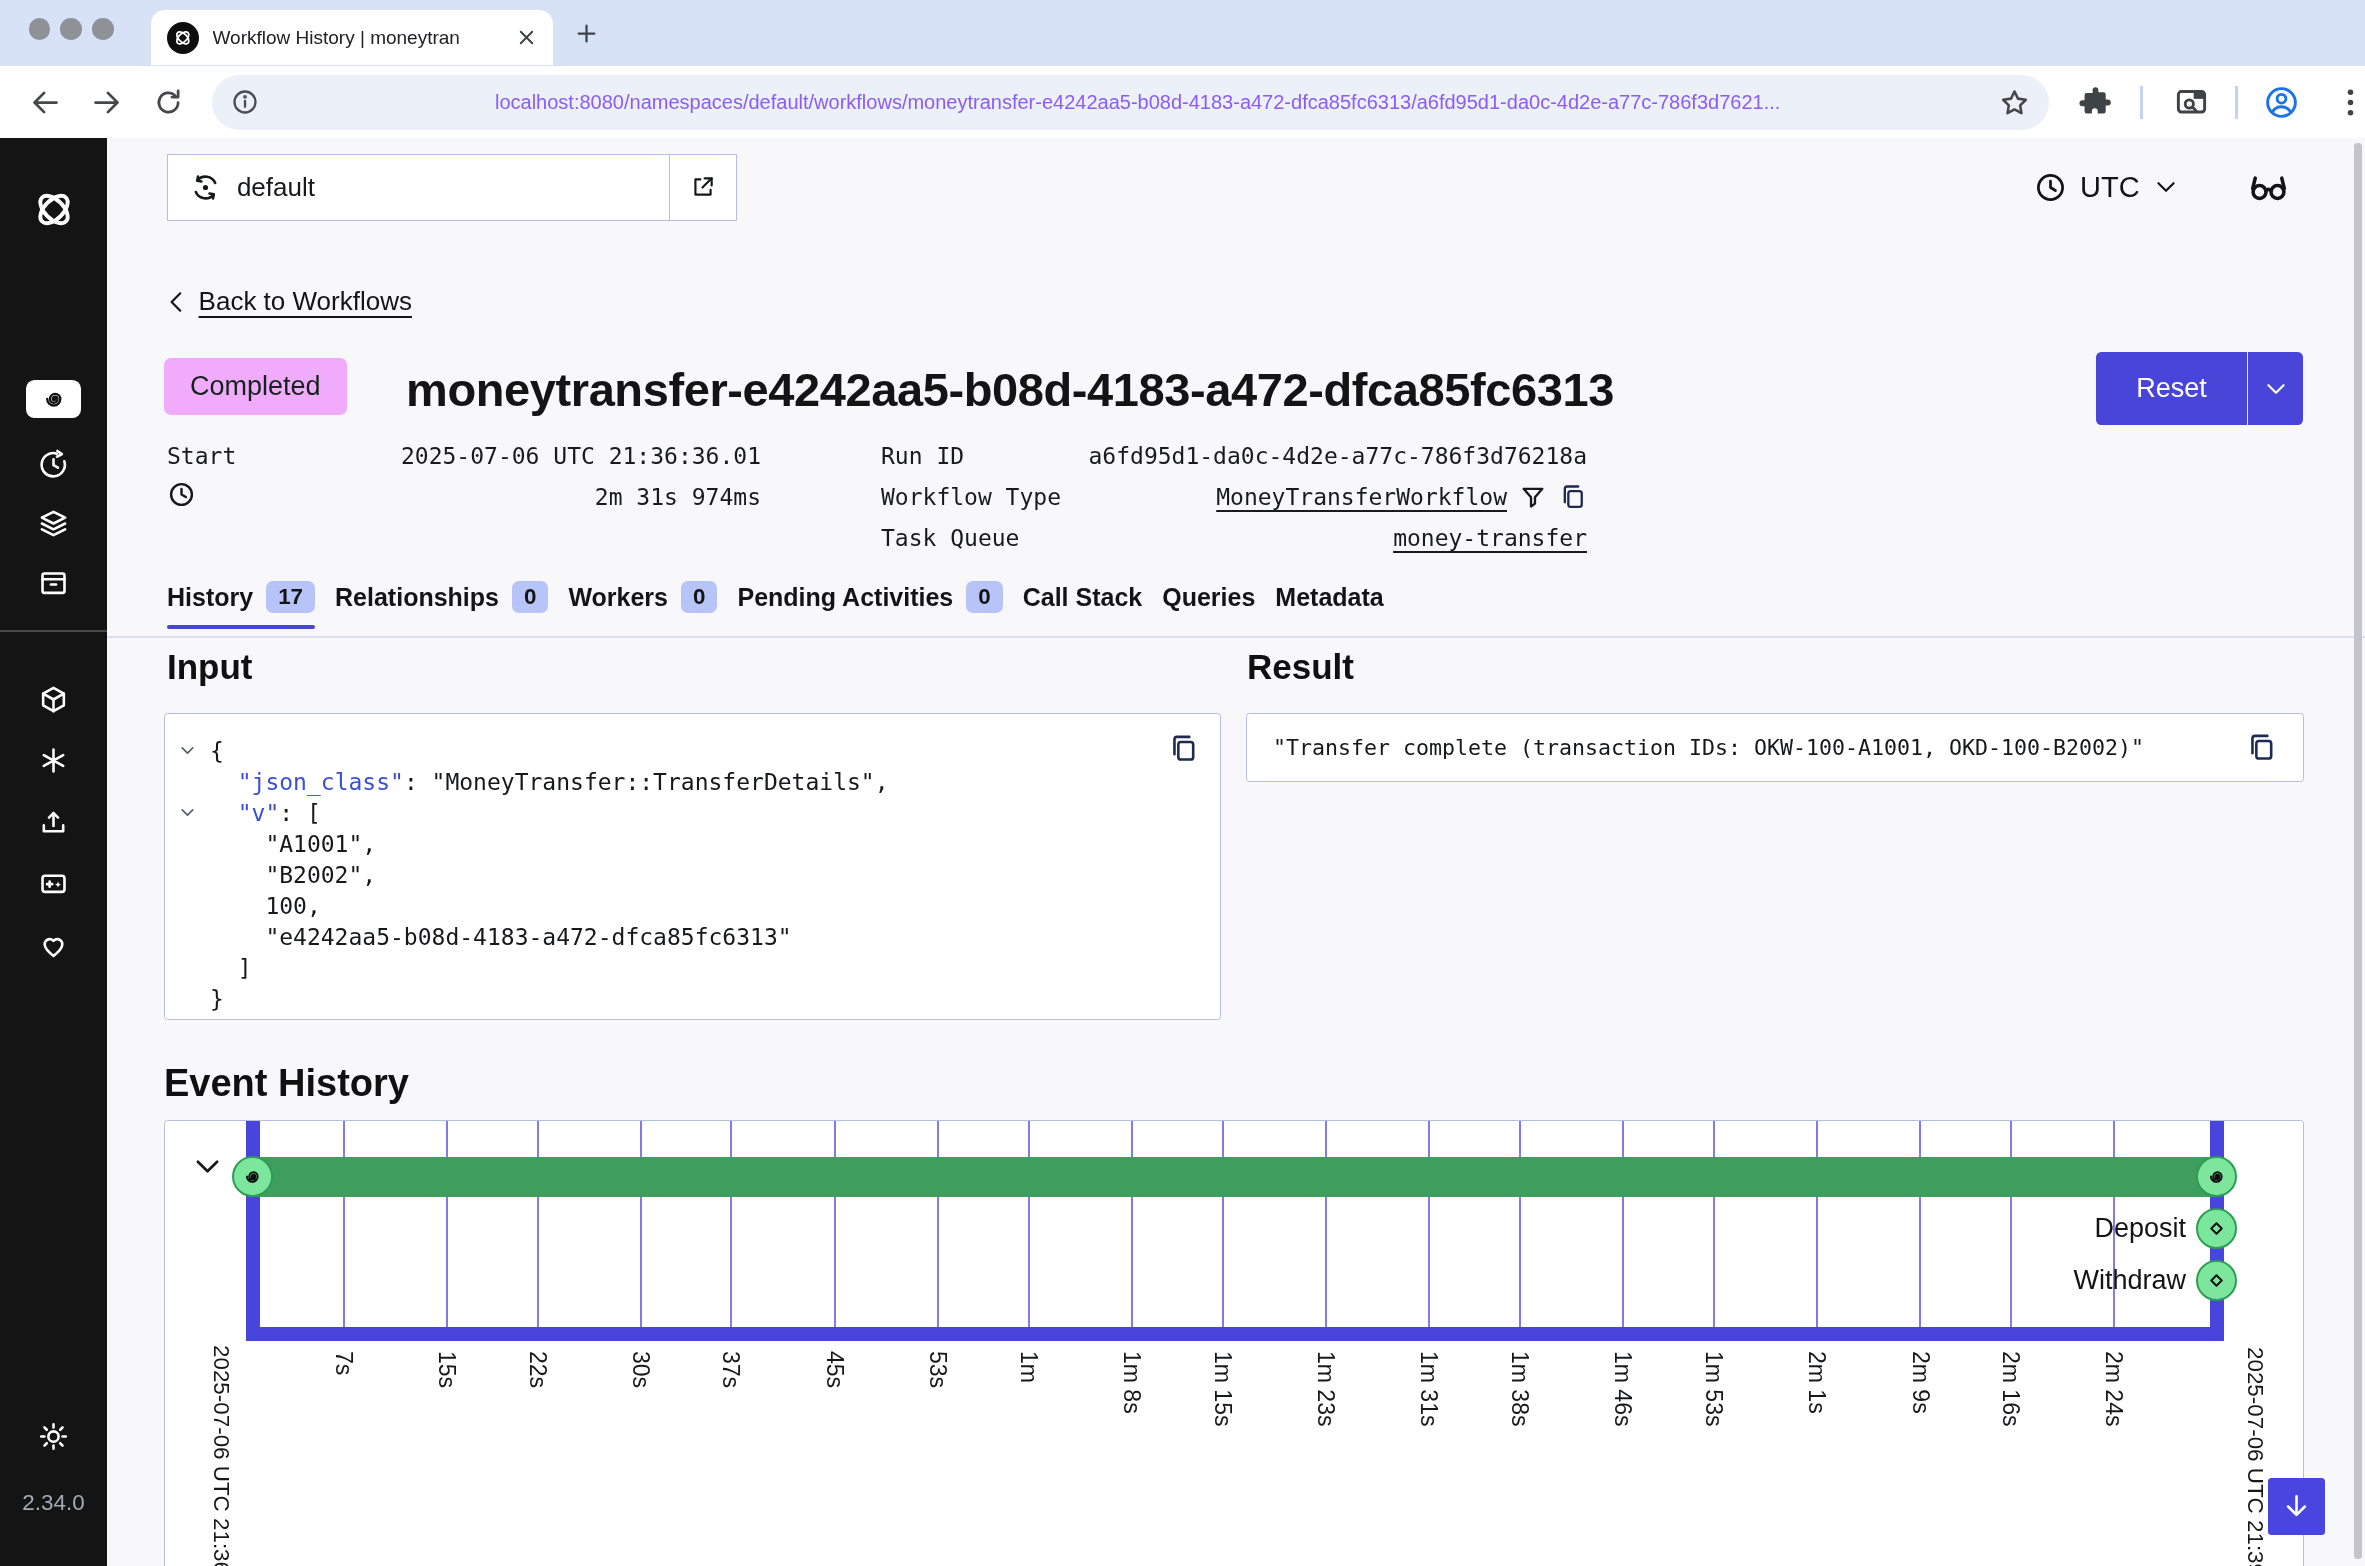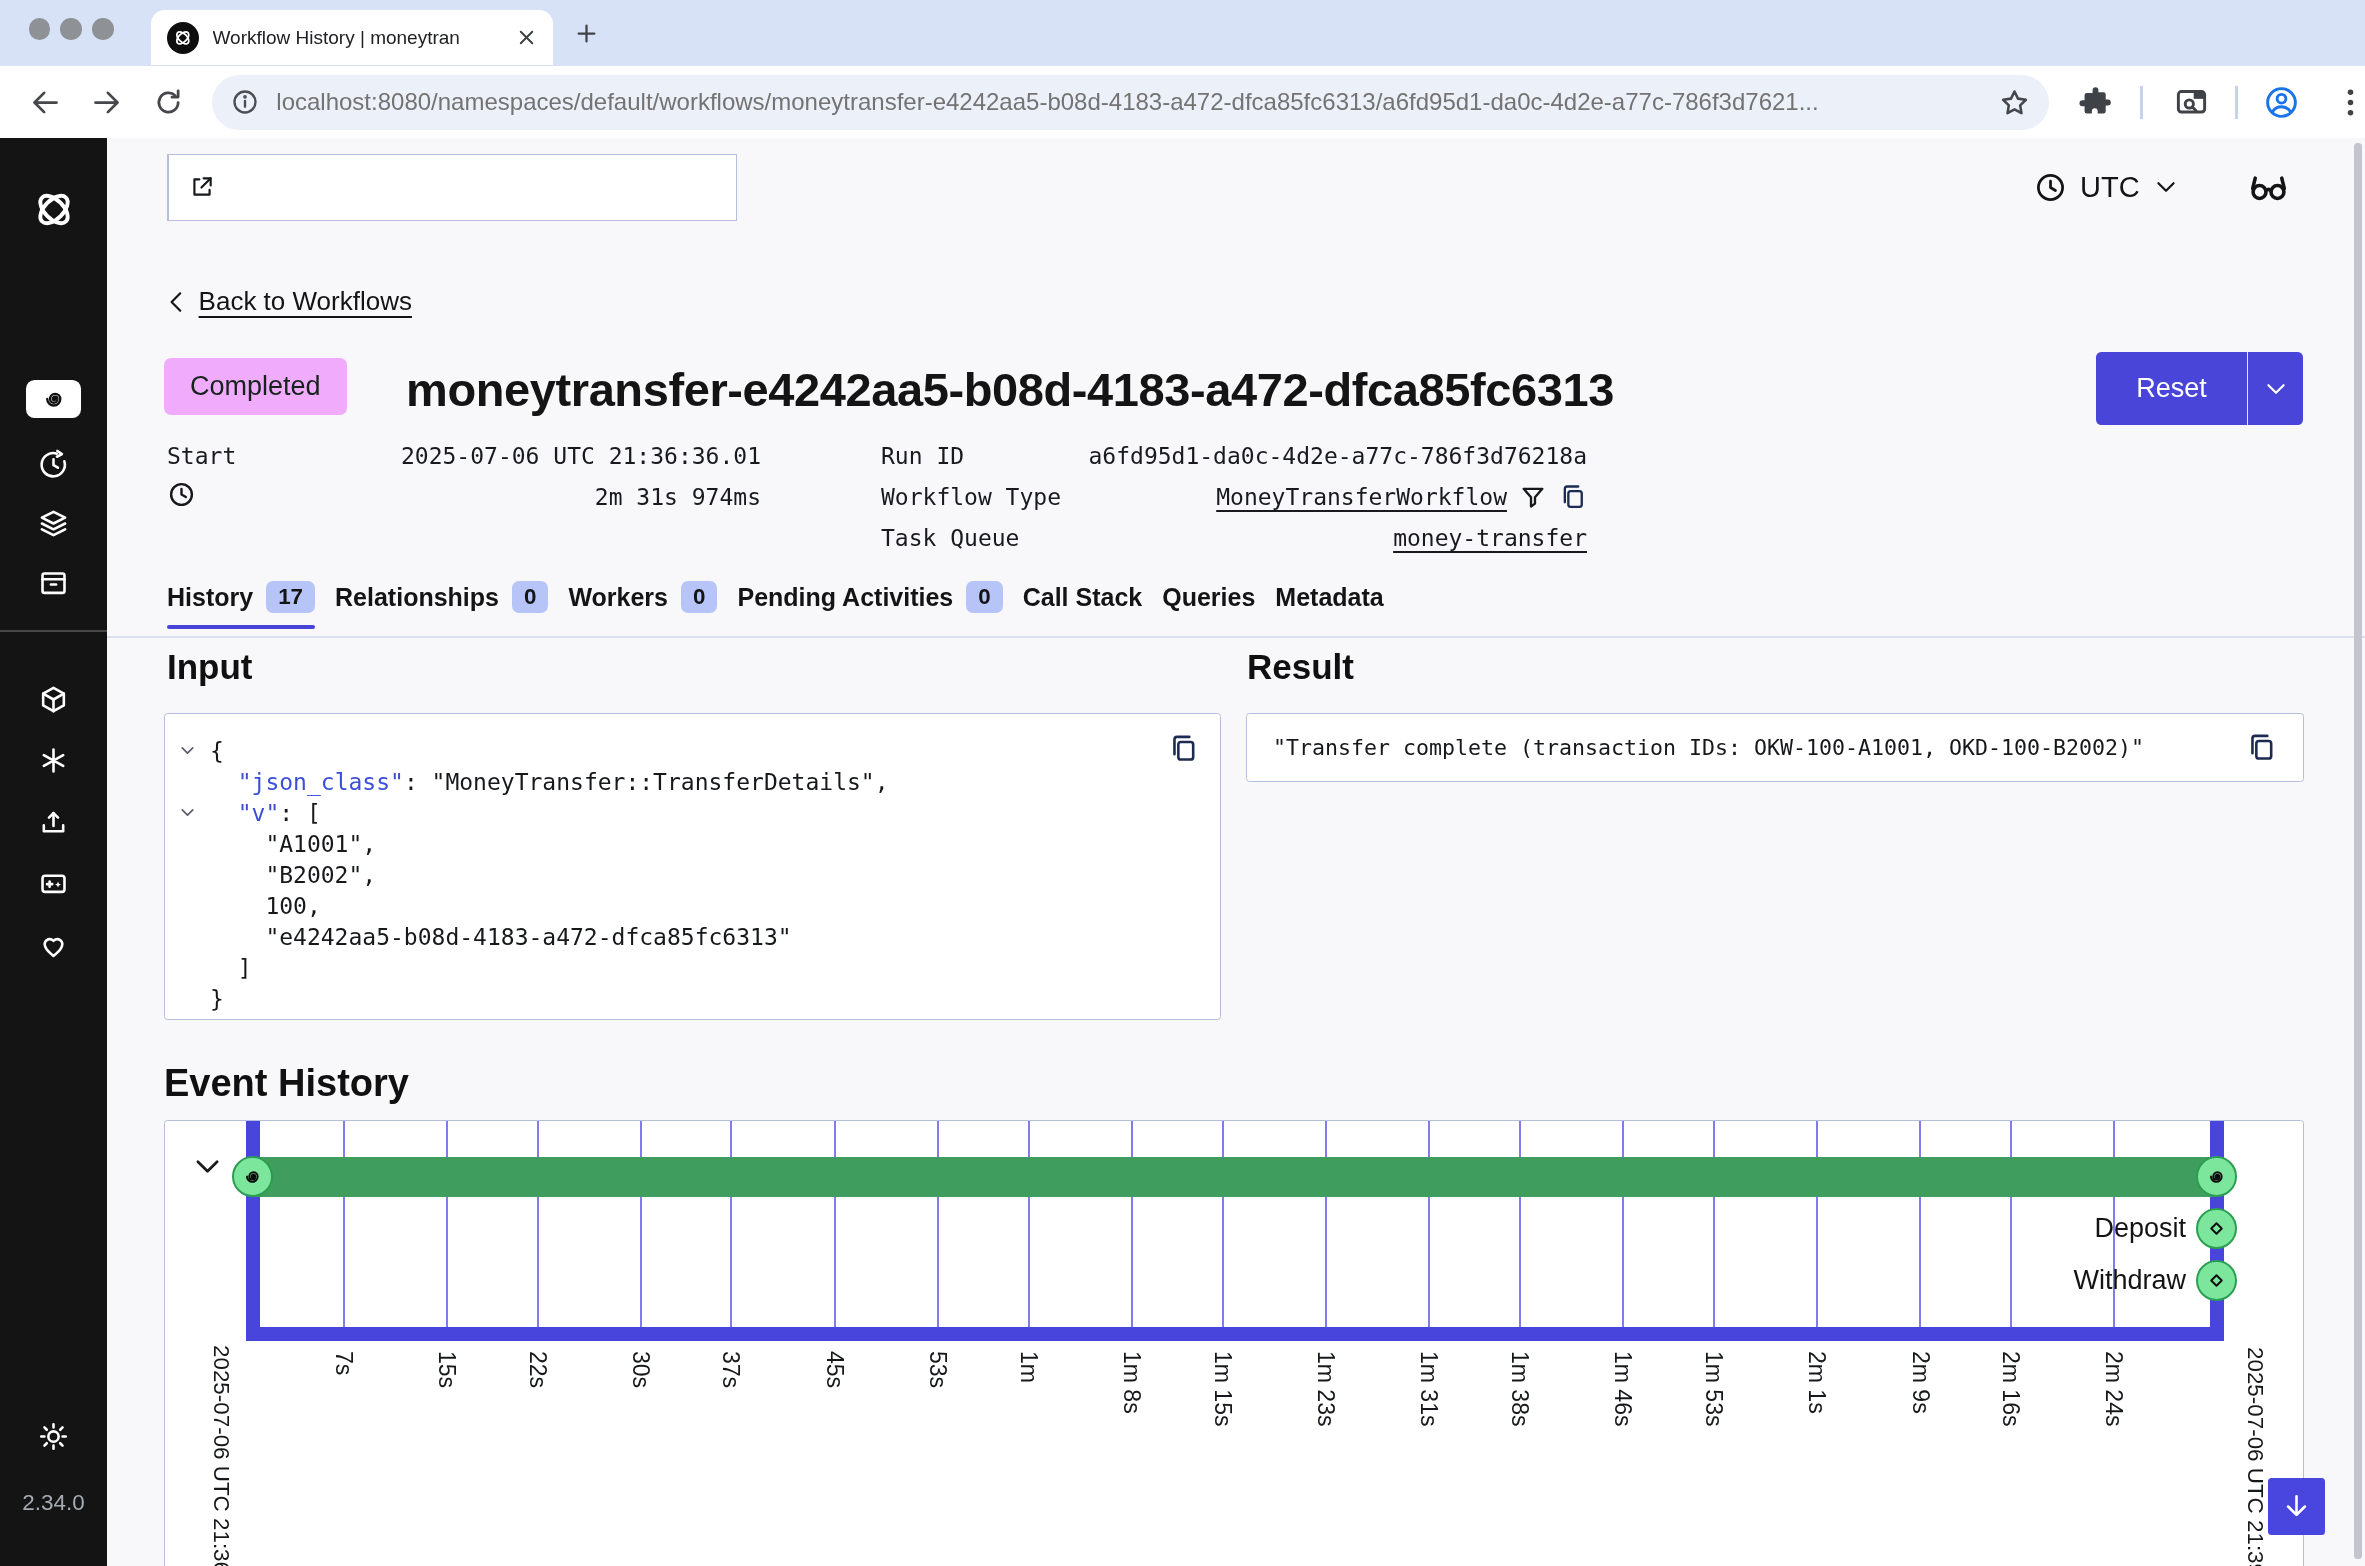--- a/index.html
+++ b/index.html
@@ -26,21 +26,21 @@
   .tab-close{width:23px;height:23px;color:#3c4043;margin-left:7px;}
   .newtab{position:absolute;left:573px;top:20px;width:27px;height:27px;color:#3f4246;}
 
   .toolbar{position:absolute;left:0;top:66px;width:100%;height:73px;background:#fff;
            border-bottom:0.9px solid #e1e3e6;box-sizing:border-box;}
   .navic{position:absolute;top:20px;width:33px;height:33px;color:#46474b;}
   .nav-back{left:29px}.nav-fwd{left:90px}.nav-reload{left:152px}
   .urlbar{position:absolute;left:212px;top:8.6px;width:1837px;height:55px;border-radius:28px;background:#ecf0f9;
           display:flex;align-items:center;padding:0 19px;box-sizing:border-box;}
   .url-info{width:28px;height:28px;color:#4a4d52;}
-  .url-text{margin-left:17.3px;font-size:24px;color:#737373;white-space:nowrap;overflow:hidden;flex:1;}
+  .url-text{margin-left:17.3px;font-size:20px;color:#8b5cf6;white-space:nowrap;overflow:hidden;flex:1;text-align:center;}
   .url-star{width:31px;height:31px;color:#46474b;}
   .tb-ic{position:absolute;top:19px;width:35px;height:35px;color:#3f4246;}
   .ic-puzzle{left:2078px}.ic-panelsearch{left:2174px}.ic-profile{left:2264px;color:#1a73e8}.ic-kebab{left:2333px}
   .tb-sep{position:absolute;top:20px;width:2.6px;height:33px;background:#c6d3ef;}
   .sep1{left:2140px}.sep2{left:2235px}
 
   
   .sidebar{position:absolute;left:0;top:138px;width:107px;height:1428px;background:#141414;}
   .sb-logo{position:absolute;left:28px;top:48px;width:52px;height:47px;color:#fff;}
   .sb-active{position:absolute;left:26px;top:242px;width:55px;height:38px;background:#fff;border-radius:8.6px;
@@ -314,20 +314,32 @@
           <circle cx="12" cy="12" r="4"></circle>
           <path d="M12 2.5 v2.5 M12 19 v2.5 M2.5 12 h2.5 M19 12 h2.5 M5 5 l1.8 1.8 M17.2 17.2 L19 19 M19 5 l-1.8 1.8 M6.8 17.2 L5 19"></path>
         </svg>
       </span>
     <div class="sb-version">2.34.0</div>
   </div>
 
   <div class="content">
 
     <div class="ns-box">
+      <div class="ns-left">
+        <span class="isvg ns-icon">
+            <svg viewBox="0 0 24 24" stroke-width="1.9">
+              <circle cx="12" cy="12" r="2" fill="currentColor" stroke="none"></circle>
+              <path d="M19.5 8.5 a8.2 8.2 0 0 0 -13.8 -2"></path>
+              <path d="M6.2 3.5 l-.6 3.3 3.3 .5"></path>
+              <path d="M4.5 15.5 a8.2 8.2 0 0 0 13.8 2"></path>
+              <path d="M17.8 20.5 l.6 -3.3 -3.3 -.5"></path>
+            </svg>
+          </span>
+        <span class="ns-label">default</span>
+      </div>
       <div class="ns-ext">
         <span class="isvg">
             <svg viewBox="0 0 24 24">
               <path d="M9.5 5 H5 v14 h14 v-4.5"></path>
               <path d="M13.5 4 H20 v6.5"></path>
               <path d="M20 4 L11.5 12.5"></path>
             </svg>
           </span>
       </div>
     </div>

